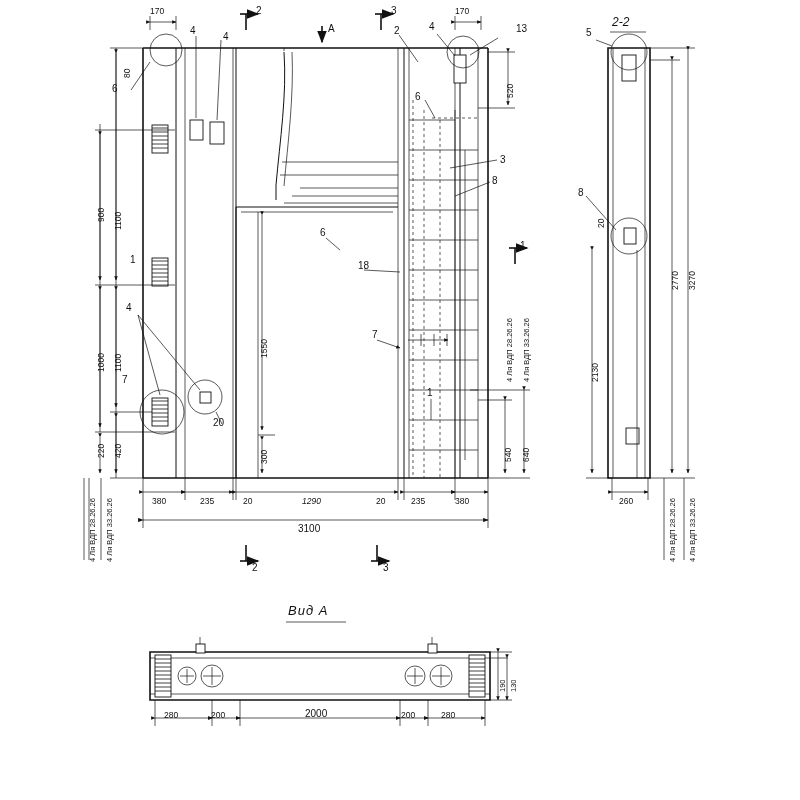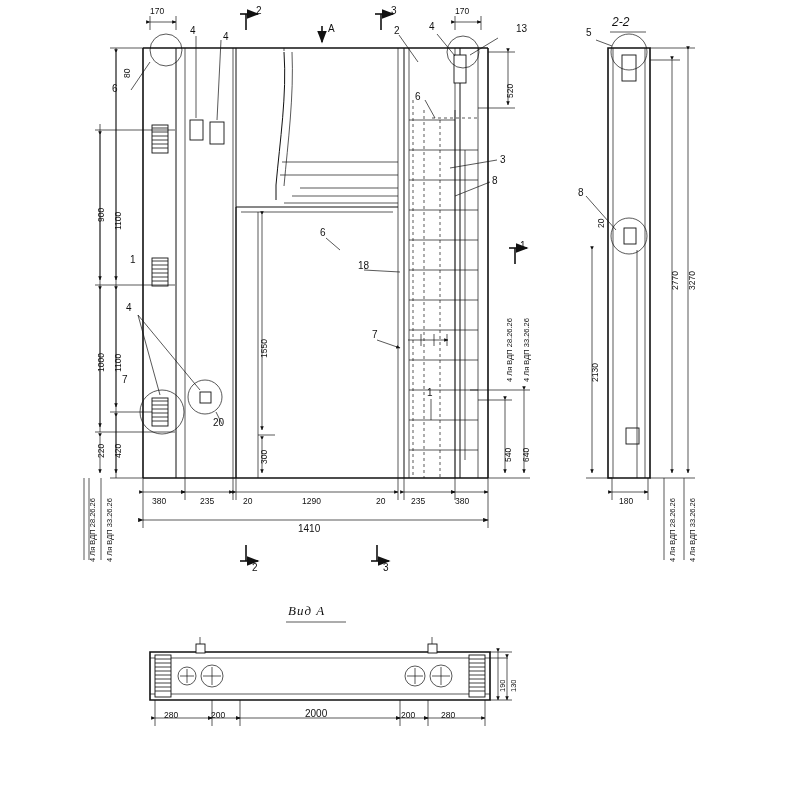--- a/index.html
+++ b/index.html
@@ -4,21 +4,21 @@
 <style>
   html,body{margin:0;padding:0;background:#ffffff;}
   body{width:800px;height:800px;position:relative;overflow:hidden;
        font-family:"Liberation Sans", sans-serif;color:#111;}
   #sheet{position:absolute;left:0;top:0;width:800px;height:800px;}
   .lbl{position:absolute;font-size:10px;line-height:10px;white-space:nowrap;color:#111;}
   .lbl.sm{font-size:8.5px;}
   .lbl.xs{font-size:7.5px;}
   .lbl.it{font-style:italic;text-align:center;}
   .rot90{transform:rotate(-90deg);transform-origin:left top;}
-  .ttl{font-size:13px;font-style:italic;letter-spacing:1px;font-family:Liberation Serif, serif;}
+  .ttl{font-size:13px;font-style:italic;letter-spacing:1px;}
   svg{position:absolute;left:0;top:0;}
   .ln{stroke:#111;fill:none;stroke-width:1;}
   .thin{stroke:#111;fill:none;stroke-width:0.7;}
   .thick{stroke:#111;fill:none;stroke-width:1.6;}
   .dash2{stroke:#111;fill:none;stroke-width:0.7;stroke-dasharray:3 3;}
   .hatch{stroke:#111;fill:none;stroke-width:0.8;}
   .wht{fill:#fff;stroke:#111;stroke-width:0.9;}
 </style>
 </head>
 <body>
@@ -307,40 +307,40 @@
 <div class="lbl sm rot90" style="left:259px;top:358px;">1550</div>
 <div class="lbl sm rot90" style="left:259px;top:464px;">300</div>
 
 <div class="lbl sm rot90" style="left:505px;top:98px;">520</div>
 <div class="lbl sm rot90" style="left:503px;top:462px;">540</div>
 <div class="lbl sm rot90" style="left:521px;top:462px;">640</div>
 
 <div class="lbl sm" style="left:152px;top:496px;">380</div>
 <div class="lbl sm" style="left:200px;top:496px;">235</div>
 <div class="lbl sm" style="left:243px;top:496px;">20</div>
-<div class="lbl sm" style="left:302px;top:496px;">1290</div>
+<div class="lbl sm" style="left:302px;top:496px;font-style:italic;">1290</div>
 <div class="lbl sm" style="left:376px;top:496px;">20</div>
 <div class="lbl sm" style="left:411px;top:496px;">235</div>
 <div class="lbl sm" style="left:455px;top:496px;">380</div>
-<div class="lbl" style="left:298px;top:524px;">1410</div>
+<div class="lbl" style="left:298px;top:524px;">3100</div>
 
 <div class="lbl xs rot90" style="left:88px;top:562px;">4 Ля ВДП 28.26.26</div>
 <div class="lbl xs rot90" style="left:105px;top:562px;">4 Ля ВДП 33.26.26</div>
 
 <div class="lbl xs rot90" style="left:505px;top:382px;">4 Ля ВДП 28.26.26</div>
 <div class="lbl xs rot90" style="left:522px;top:382px;">4 Ля ВДП 33.26.26</div>
 
 <div class="lbl it" style="left:612px;top:17px;font-size:12px;">2-2</div>
 <div class="lbl" style="left:586px;top:28px;">5</div>
 <div class="lbl" style="left:578px;top:188px;">8</div>
 <div class="lbl sm rot90" style="left:596px;top:228px;">20</div>
 <div class="lbl sm rot90" style="left:590px;top:382px;">2130</div>
 <div class="lbl sm rot90" style="left:670px;top:290px;">2770</div>
 <div class="lbl sm rot90" style="left:687px;top:290px;">3270</div>
-<div class="lbl sm" style="left:619px;top:496px;">180</div>
+<div class="lbl sm" style="left:619px;top:496px;">260</div>
 <div class="lbl xs rot90" style="left:668px;top:562px;">4 Ля ВДП 28.26.26</div>
 <div class="lbl xs rot90" style="left:688px;top:562px;">4 Ля ВДП 33.26.26</div>
 
 <div class="lbl ttl" style="left:288px;top:606px;">Вид А</div>
 <div class="lbl sm" style="left:164px;top:710px;">280</div>
 <div class="lbl sm" style="left:211px;top:710px;">200</div>
 <div class="lbl" style="left:305px;top:709px;">2000</div>
 <div class="lbl sm" style="left:401px;top:710px;">200</div>
 <div class="lbl sm" style="left:441px;top:710px;">280</div>
 <div class="lbl xs rot90" style="left:498px;top:692px;">190</div>

